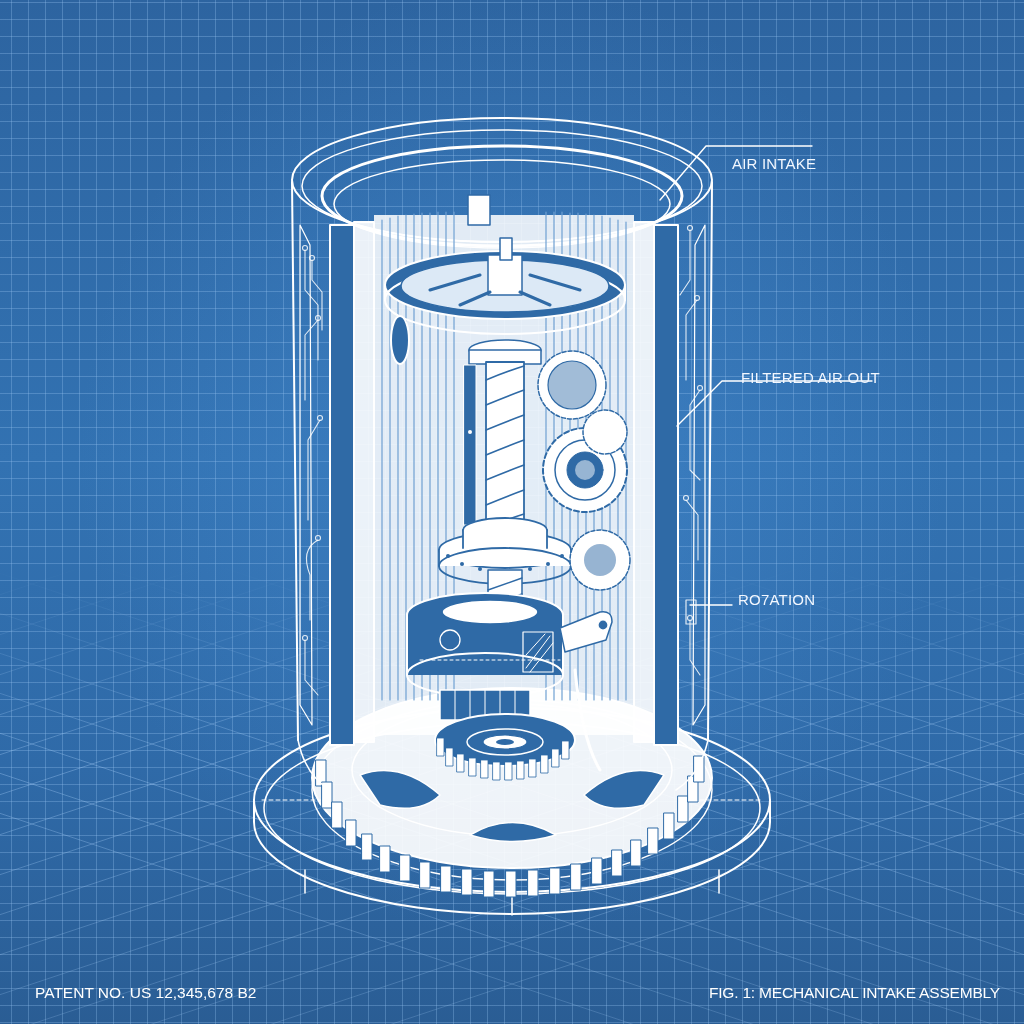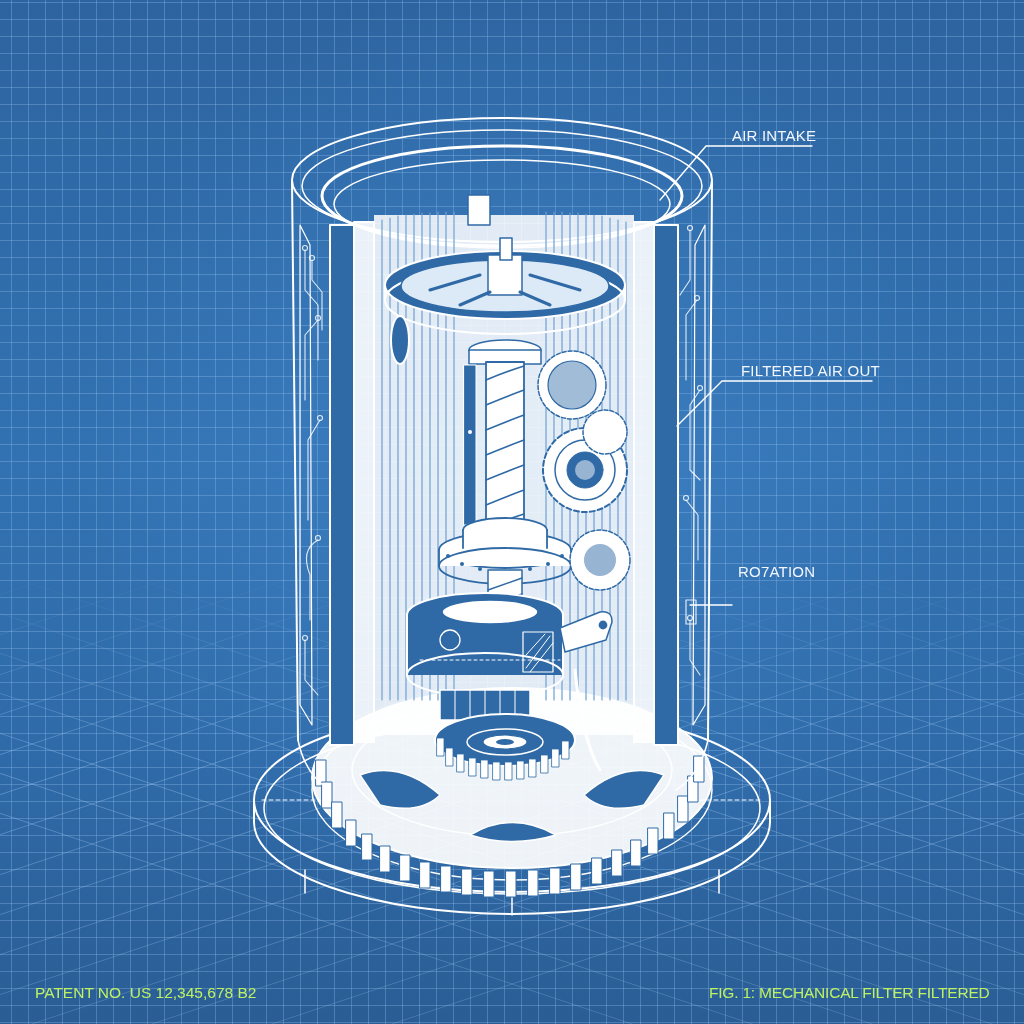--- a/index.html
+++ b/index.html
@@ -19,24 +19,24 @@
     background-image:
       linear-gradient(to right, rgba(150,195,240,0.32) 1px, transparent 1px),
       linear-gradient(to bottom, rgba(150,195,240,0.32) 1px, transparent 1px);
     background-size: 17px 17px;
     background-position: 11px 2px;
   }
   .iso-grid { position: absolute; left: 0; top: 0; width: 1024px; height: 1024px; }
   .drawing { position: absolute; left: 0; top: 0; width: 1024px; height: 1024px; }
   .label {
     position: absolute; color: #f2f7ff; letter-spacing: 0.2px; white-space: nowrap;
-    font-size: 15px; line-height: 16px;
+    font-size: 15px; line-height: 16px; margin-top: 28px;
   }
   .caption {
-    position: absolute; color: #bef264; white-space: nowrap; font-size: 15.5px; line-height: 18px;
+    position: absolute; color: #ffffff; white-space: nowrap; font-size: 15.5px; line-height: 18px;
   }
 </style>
 </head>
 <body>
 
 <div class="bg"></div>
 <div class="grid"></div>
 
 <svg class="iso-grid" viewBox="0 0 1024 1024">
   <defs>
@@ -318,17 +318,17 @@
   </g>
 
   <g stroke-width="1.4">
     <path d="M812 146 L706 146 L660 200"></path>
     <path d="M872 381 L722 381 L677 426"></path>
     <path d="M732 605 L690 605"></path>
   </g>
 </svg>
 
 <div class="label" style="left:732px; top:128px;">AIR INTAKE</div>
-<div class="label" style="left:741px; top:363px;">FILTERED AIR OUT</div>
+<div class="label" style="left:741px; top:342px;">FILTERED AIR OUT</div>
 <div class="label" style="left:738px; top:564px;">RO7ATION</div>
 
 <div class="caption" style="left:35px; top:984px;">PATENT NO. US 12,345,678 B2</div>
-<div class="caption" style="left:709px; top:984px; letter-spacing:-0.2px;">FIG. 1: MECHANICAL FILTER FILTERED</div>
+<div class="caption" style="left:709px; top:984px; letter-spacing:-0.2px;">FIG. 1: MECHANICAL INTAKE ASSEMBLY</div>
 
 </body></html>

